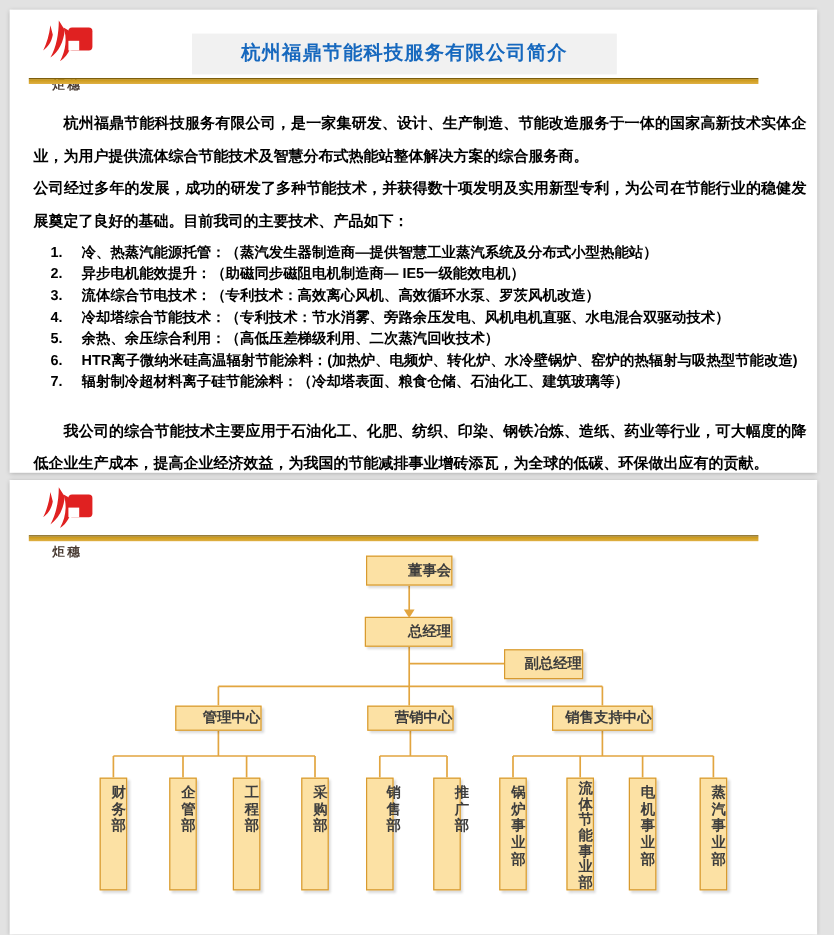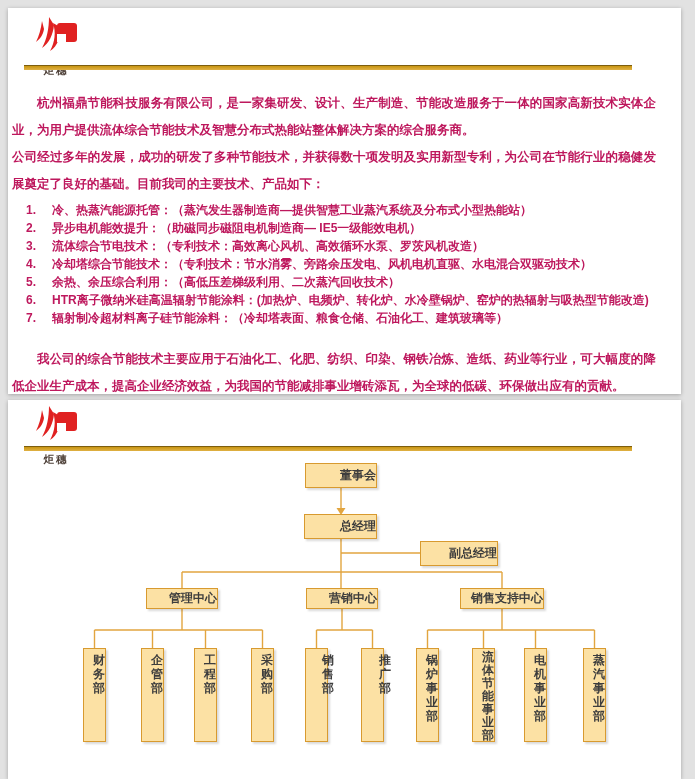--- a/index.html
+++ b/index.html
@@ -33,21 +33,21 @@
   .title2 { position:absolute; left:0; top:15px; width:100%; text-align:center; line-height:24px; }
   .gold-rule {
     position:absolute; left:16px; width:608px; height:4px;
     border-top:1px solid #7d5e0e;
     background:linear-gradient(#c89511,#e0b145);
   }
   .card1 .gold-rule { top:57px; }
   .card2 .gold-rule { top:46px; }
 
   
-  .content { position:absolute; left:4px; top:82px; width:644px; color:#be185d; }
+  .content { position:absolute; left:20px; top:82px; width:644px; color:#000000; }
   .para {
     font-size:12.5px; line-height:27px; font-weight:bold;
     margin:0; text-align:justify;
   }
   .indent { text-indent:2em; }
   .plist { margin:3px 0 2px 0; }
   .li { display:flex; font-size:12px; font-weight:bold; line-height:18px; padding-left:14px; }
   .li-num { width:26px; flex:none; }
   .li-text { flex:1; white-space:nowrap; overflow:hidden; }
   .closing { margin-top:19px; }
@@ -63,21 +63,21 @@
   }
   .hbox { height:25px; line-height:23px; }
   .cbox { height:21px; line-height:19px; }
   .vbox {
     width:23px; height:94px; line-height:14px;
     padding-top:4px; word-break:break-all;
   }
   
   .b-board  { left:297px; top:63px;  width:72px; }
   .b-gm     { left:296px; top:114px; width:73px; }
-  .b-deputy { left:412px; top:141px; width:78px; }
+  .b-deputy { left:412px; top:141px; width:66px; }
   .b-c0 { left:138px; top:188px; width:72px; }
   .b-c1 { left:298px; top:188px; width:72px; }
   .b-c2 { left:452px; top:188px; width:84px; }
   
   .vbox { top:248px; }
   .b-d0 { left:75px; }  .b-d1 { left:133px; } .b-d2 { left:186px; } .b-d3 { left:243px; }
   .b-d4 { left:297px;padding-left:16px; } .b-d5 { left:353px;padding-left:17px; }
   .b-d6 { left:408px; } .b-d7 { left:464px; } .b-d8 { left:516px; } .b-d9 { left:575px; }
 </style>
 </head>
@@ -91,20 +91,23 @@
       <svg width="46" height="48" viewBox="0 0 46 48">
         <path d="M9 6 C8 14 6 21 3 27 C7 24 10 20 11 14 Z" fill="#e02121"></path>
         <path d="M16 2 C16 13 14 24 9 33 C16 28 20 20 21 10 Z" fill="#e02121"></path>
         <path d="M20 8 C23 17 22 27 17 36 C25 31 28 21 27 12 Z" fill="#e02121"></path>
         <rect x="24" y="8" width="20" height="19" rx="3" fill="#e02121"></rect>
         <rect x="24" y="19" width="9" height="8" fill="#ffffff"></rect>
       </svg>
       <div class="logo-text">炬穗</div>
     </div>
 
+    <div class="title1-block">
+      <span class="sec-title">杭州福鼎节能科技服务有限公司简介</span>
+    </div>
     <div class="gold-rule"></div>
 
     <div class="content">
       <p class="para indent">杭州福鼎节能科技服务有限公司，是一家集研发、设计、生产制造、节能改造服务于一体的国家高新技术实体企业，为用户提供流体综合节能技术及智慧分布式热能站整体解决方案的综合服务商。</p>
       <p class="para">公司经过多年的发展，成功的研发了多种节能技术，并获得数十项发明及实用新型专利，为公司在节能行业的稳健发展奠定了良好的基础。目前我司的主要技术、产品如下：</p>
 
       <div class="plist">
         <div class="li">
           <span class="li-num">1.</span>
           <span class="li-text">冷、热蒸汽能源托管：（蒸汽发生器制造商—提供智慧工业蒸汽系统及分布式小型热能站）</span>

